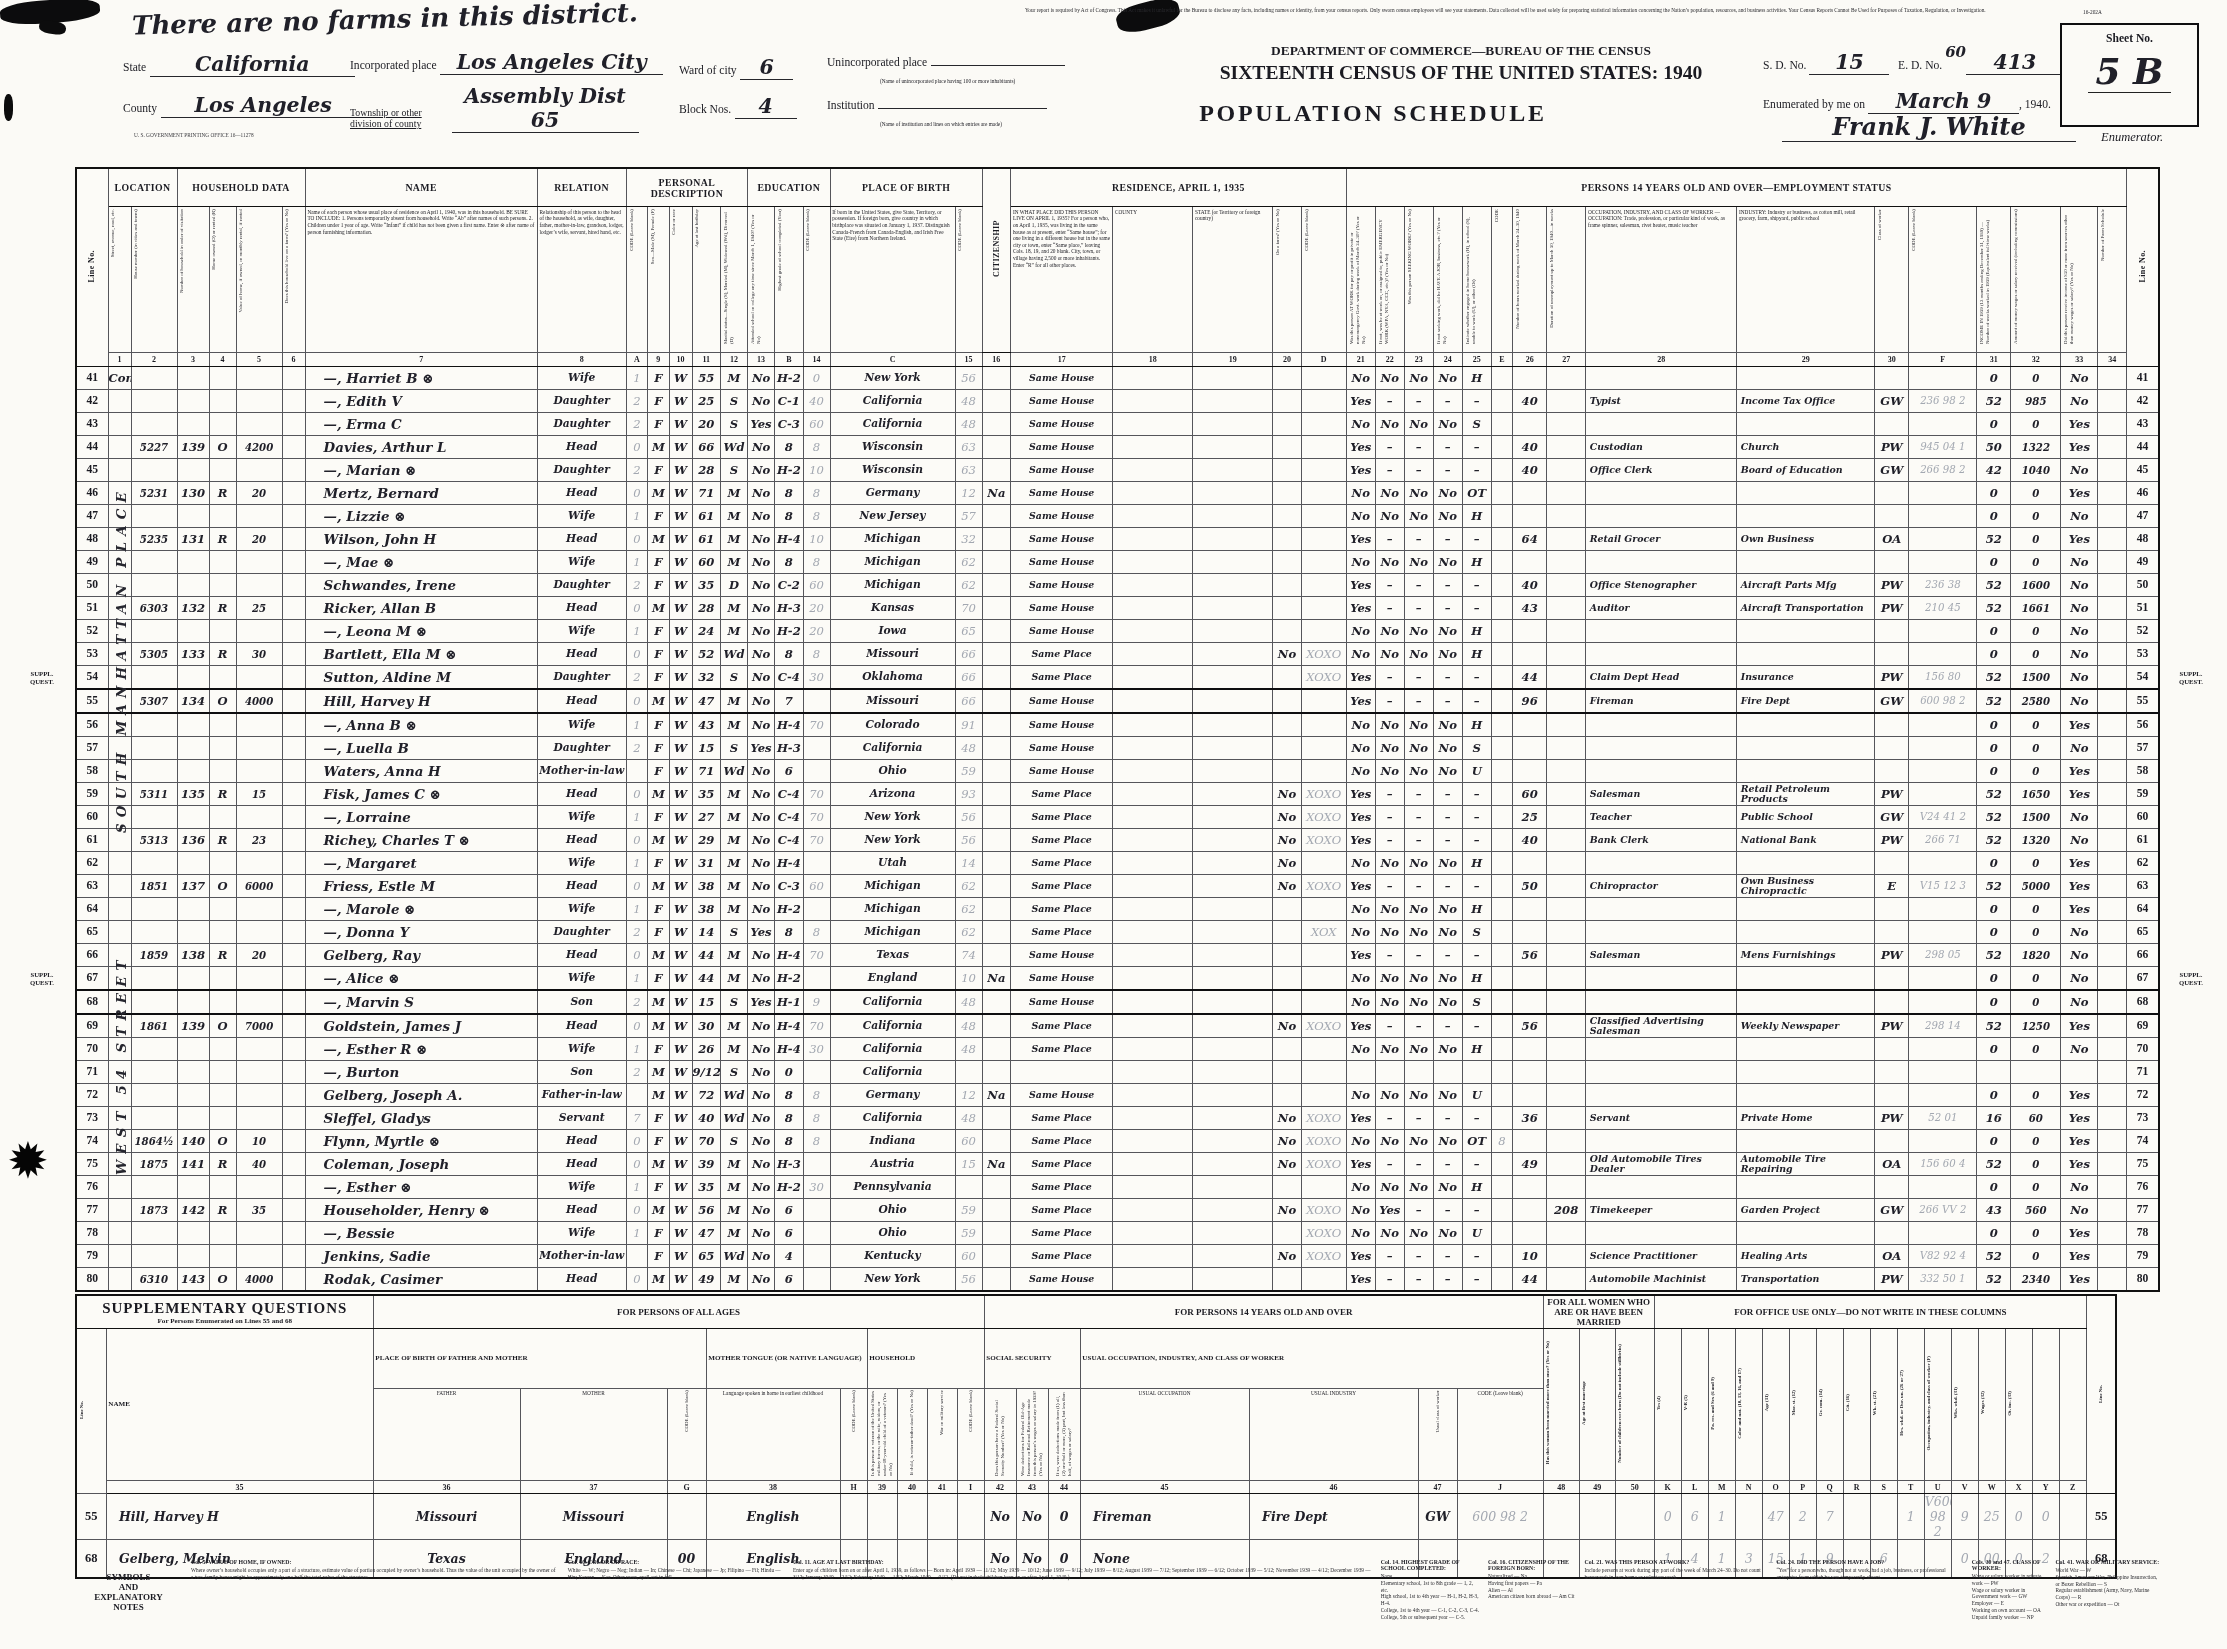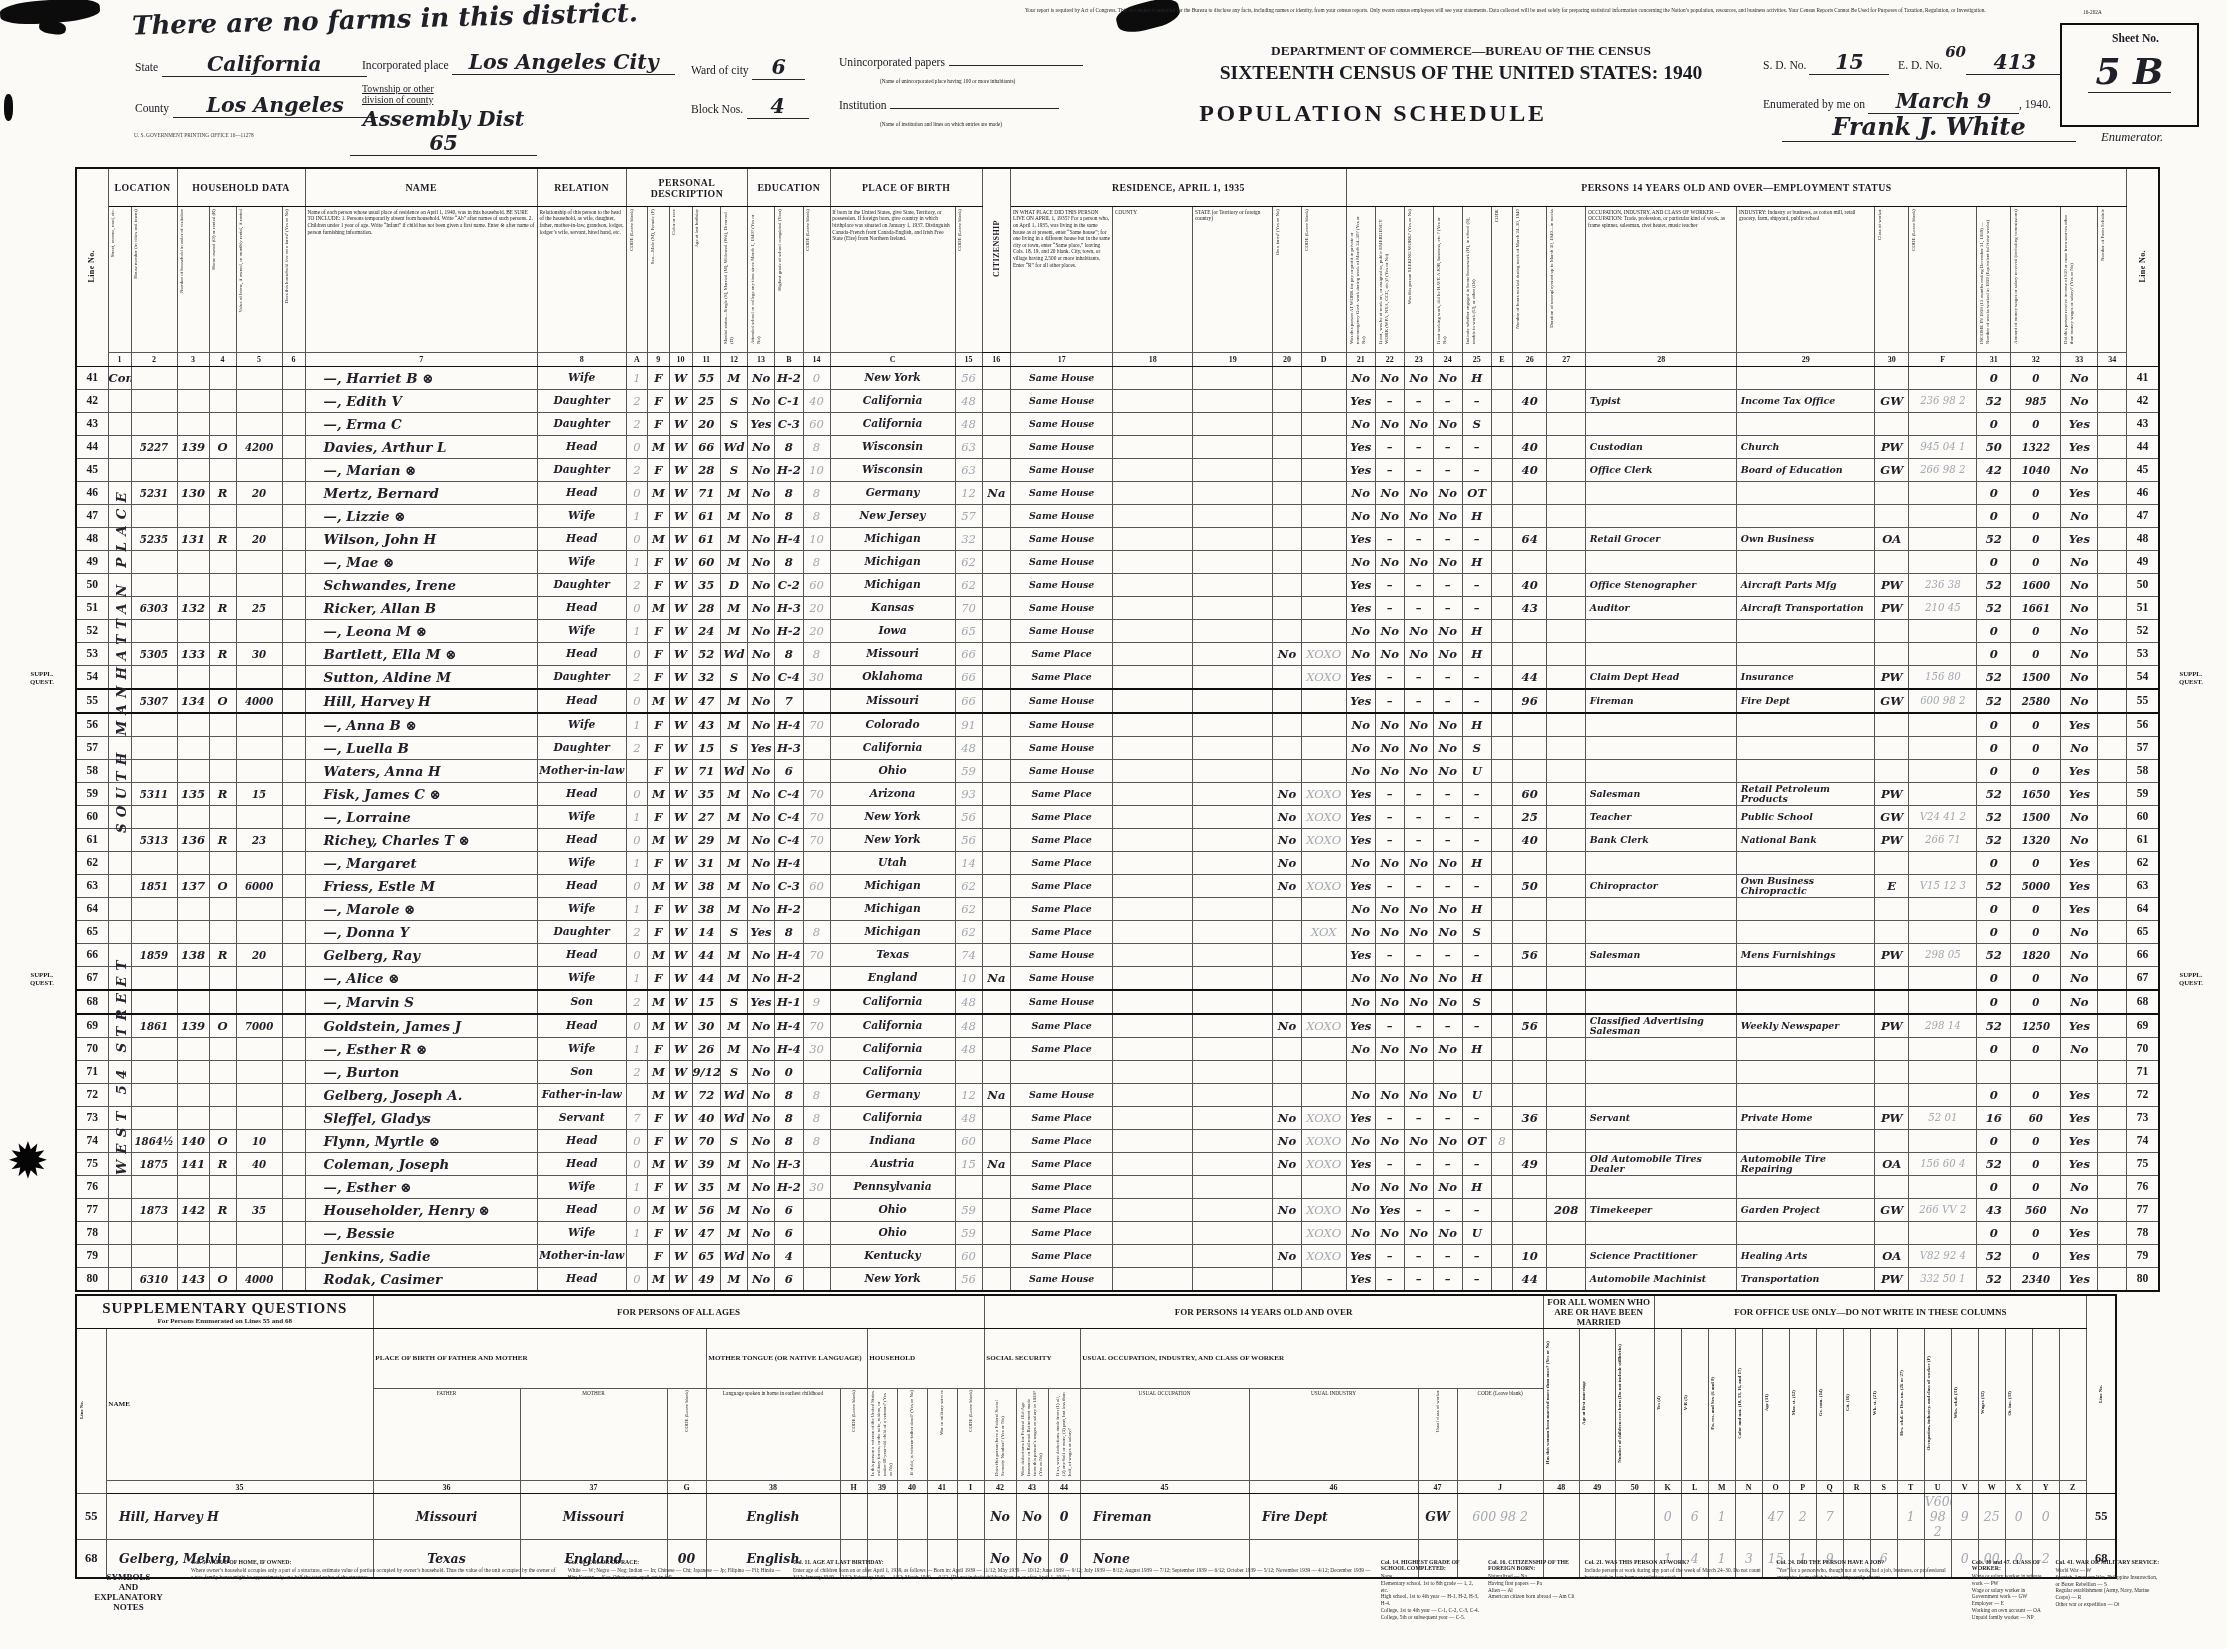--- a/index.html
+++ b/index.html
@@ -10,21 +10,21 @@
   .blob{position:absolute;background:#0c0c0d;border-radius:40%;}
   .b1{left:0;top:0;width:100px;height:23px;transform:rotate(-4deg);}
   .b2{left:39px;top:21.4px;width:27px;height:13.4px;transform:rotate(9deg);}
   .b3{left:3.6px;top:94px;width:9.8px;height:27px;}
   .b4{left:1116px;top:1.8px;width:64px;height:27px;transform:rotate(-14deg);}
   .star{position:absolute;left:7.1px;top:1132px;font-size:50px;color:#050505;font-family:"DejaVu Sans",sans-serif;}
   
   .hw{font-family:"DejaVu Serif",serif;font-style:italic;font-weight:600;color:#202029;}
   .pc{font-family:"DejaVu Serif",serif;font-style:italic;font-weight:400;color:#a3a8b1;}
   .micro{font-size:5.3px;line-height:1.25;}
-  .lbl{font-size:11.6px;padding-left:12px;}
+  .lbl{font-size:11.6px;}
   
   .hdr .f{position:absolute;white-space:nowrap;}
   .note-top{left:132px;top:3.6px;font-size:26px;transform:rotate(-1.5deg);}
   .fill{display:inline-block;border-bottom:1.3px solid #26262b;text-align:center;}
   .f-state{left:123px;top:52px;}   .f-county{left:123px;top:93px;}
   .f-gpo{left:134px;top:132px;color:#3c3c40;}
   .f-inc{left:350px;top:50px;}     .f-town{left:350px;top:84px;}
   .f-ward{left:679px;top:55px;}    .f-block{left:679px;top:94px;}
   .f-uninc{left:827px;top:53px;}   .f-inst{left:827px;top:96px;}
   .f-legal{left:1025px;top:7.1px;width:766px;white-space:normal;color:#2a2a2e;}
@@ -106,21 +106,21 @@
 
     <div class="f f-inc"><span class="lbl">Incorporated place</span>
       <span class="hw big fill" style="width:223px">Los Angeles City</span></div>
     <div class="f f-town" style="width:294px;white-space:normal;"><span class="lbl" style="font-size:9.8px;display:inline-block;width:98px;line-height:1.1;text-decoration:underline;">Township or other division of county</span>
       <span class="hw big fill" style="width:187px">Assembly Dist 65</span></div>
     <div class="f f-ward"><span class="lbl">Ward of city</span>
       <span class="hw big fill" style="width:53px">6</span></div>
     <div class="f f-block"><span class="lbl">Block Nos.</span>
       <span class="hw big fill" style="width:62px">4</span></div>
 
-    <div class="f f-uninc" style="white-space:normal;width:321px;"><span class="lbl">Unincorporated papers</span>
+    <div class="f f-uninc" style="white-space:normal;width:321px;"><span class="lbl">Unincorporated place</span>
       <span class="fill" style="width:134px"></span><br>
       <span class="micro" style="margin-left:53px">(Name of unincorporated place having 100 or more inhabitants)</span></div>
     <div class="f f-inst" style="white-space:normal;width:321px;"><span class="lbl">Institution</span>
       <span class="fill" style="width:169px"></span><br>
       <span class="micro" style="margin-left:53px">(Name of institution and lines on which entries are made)</span></div>
 
     <div class="f f-legal micro"><span>Your report is required by Act of Congress. This Act makes it unlawful for the Bureau to disclose any facts, including names or identity, from your census reports. Only sworn census employees will see your statements. Data</span>
       <span>collected will be used solely for preparing statistical information concerning the Nation’s population, resources, and business activities. Your Census Reports Cannot Be Used for Purposes of Taxation, Regulation, or Investigation.</span></div>
     <div class="f f-dept">DEPARTMENT OF COMMERCE—BUREAU OF THE CENSUS</div>
     <div class="f f-census">SIXTEENTH CENSUS OF THE UNITED STATES: 1940</div>

